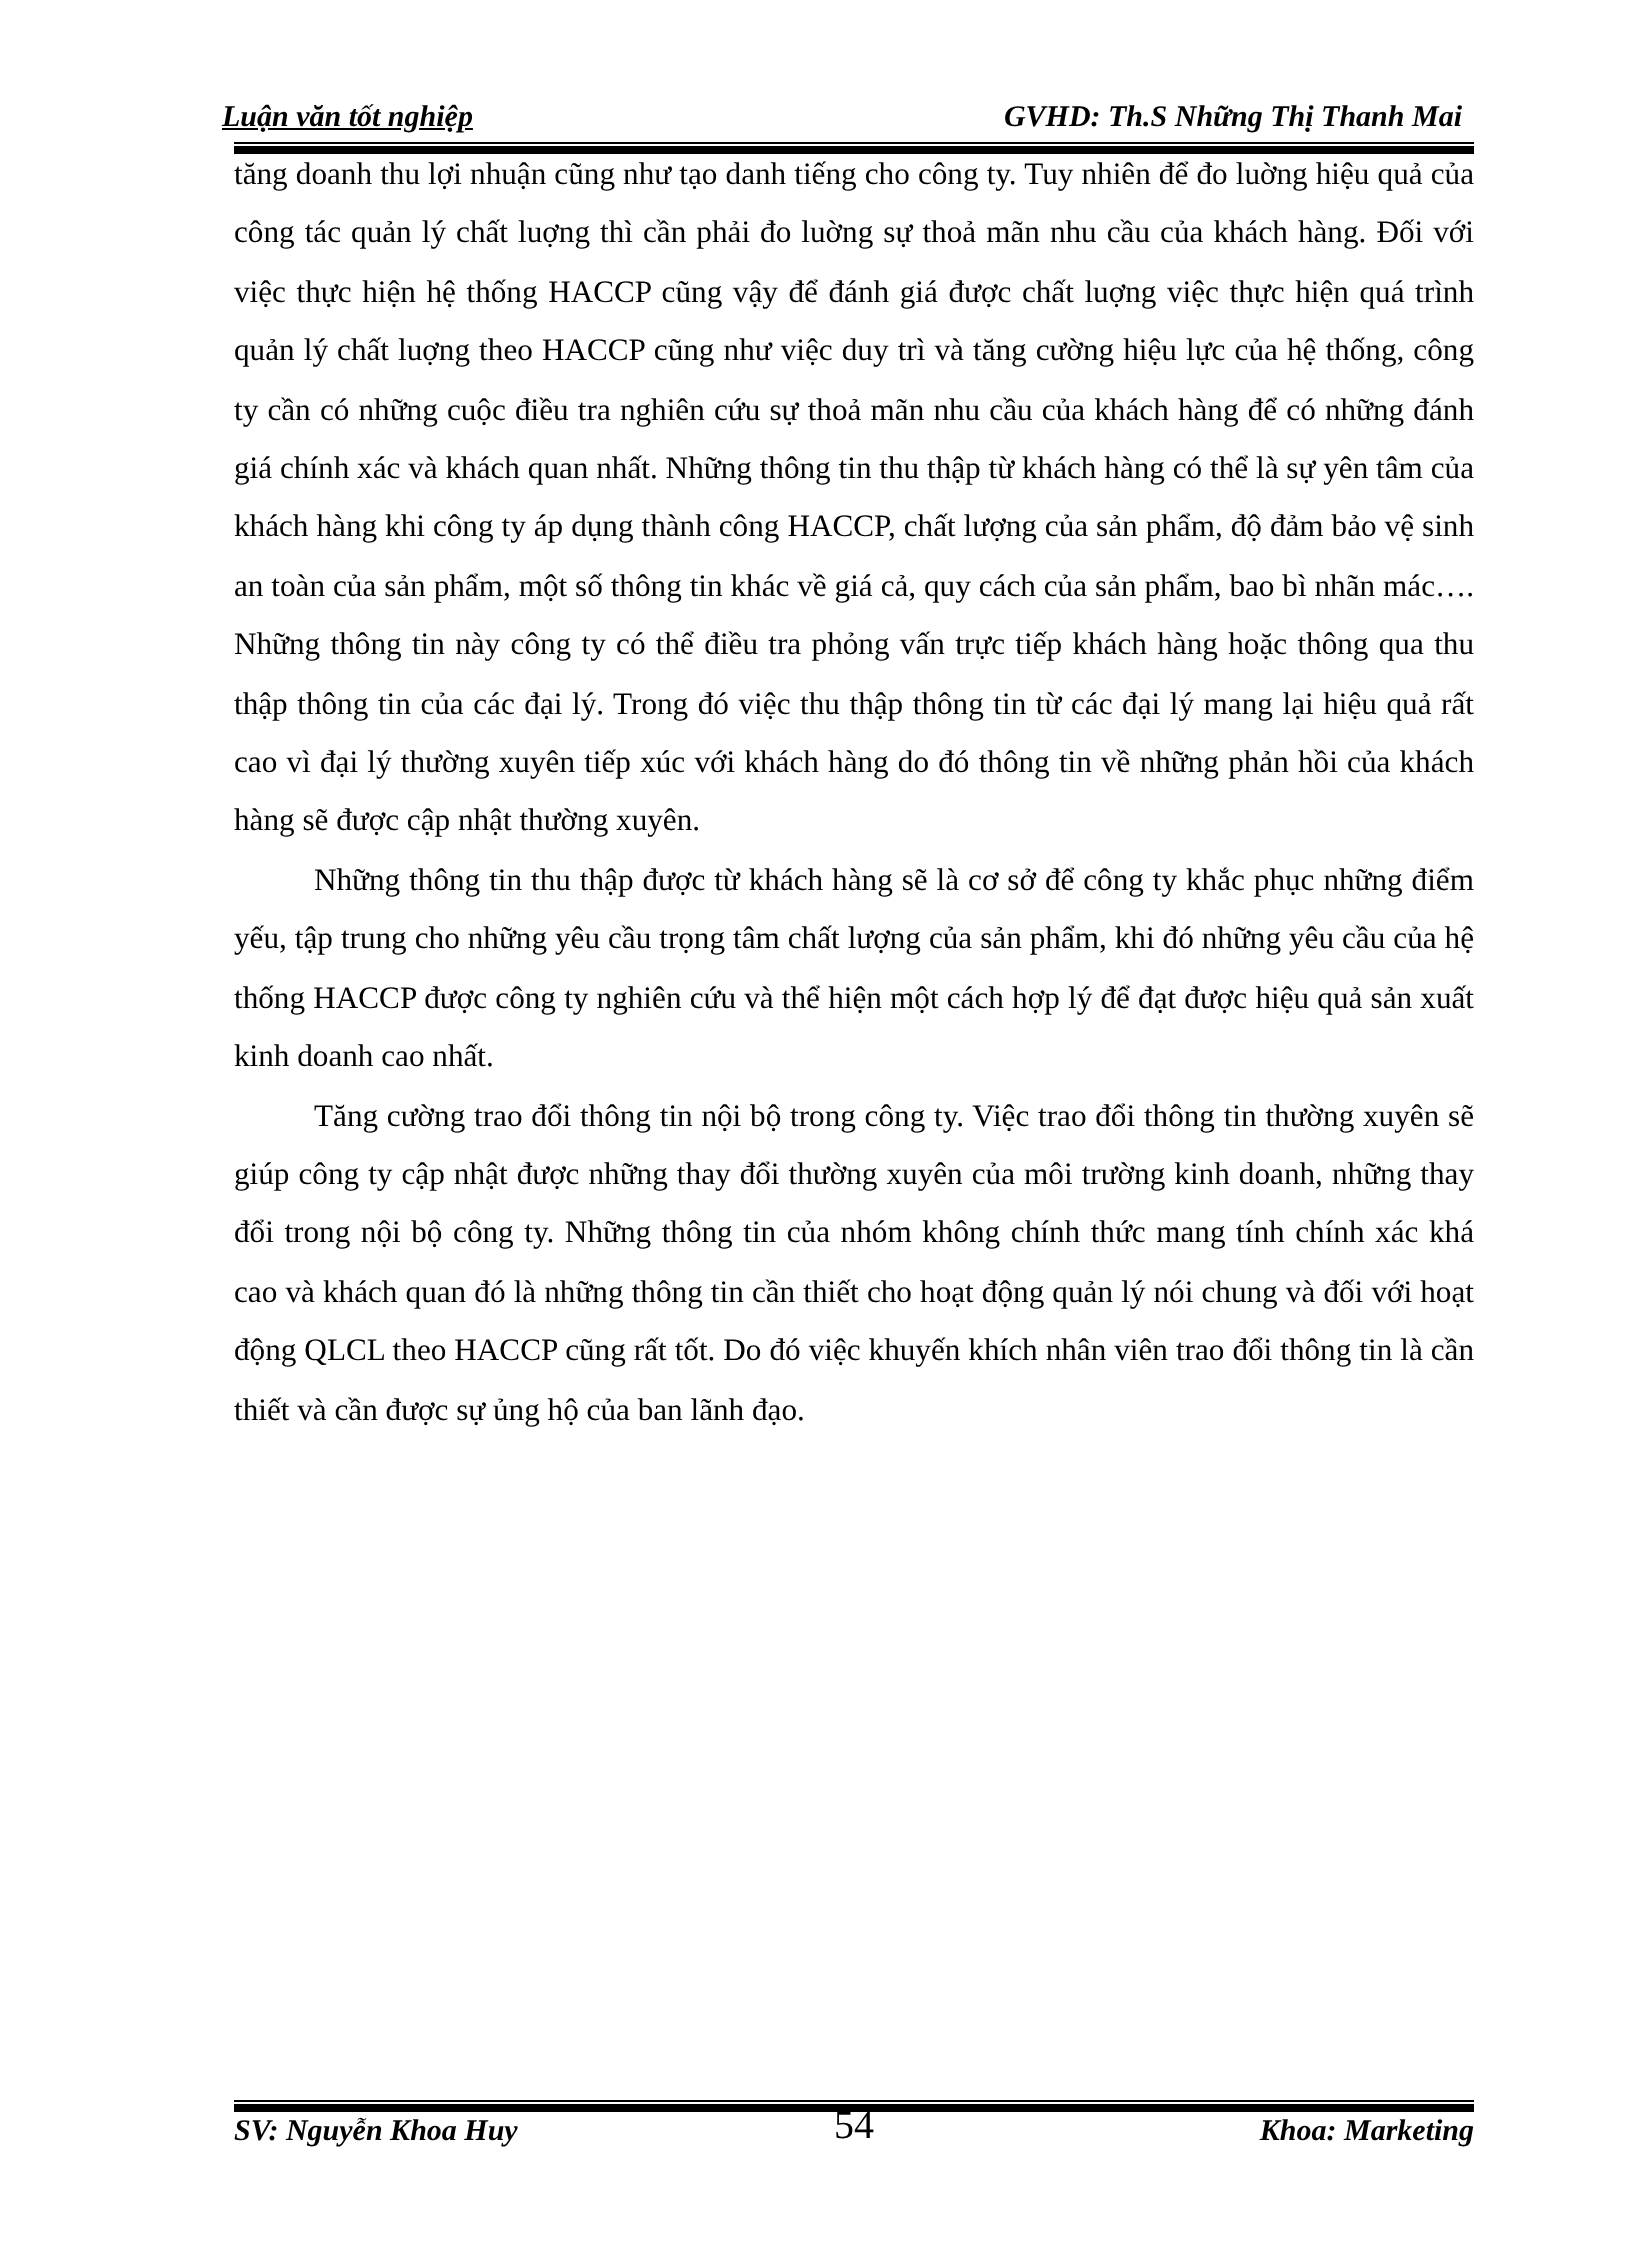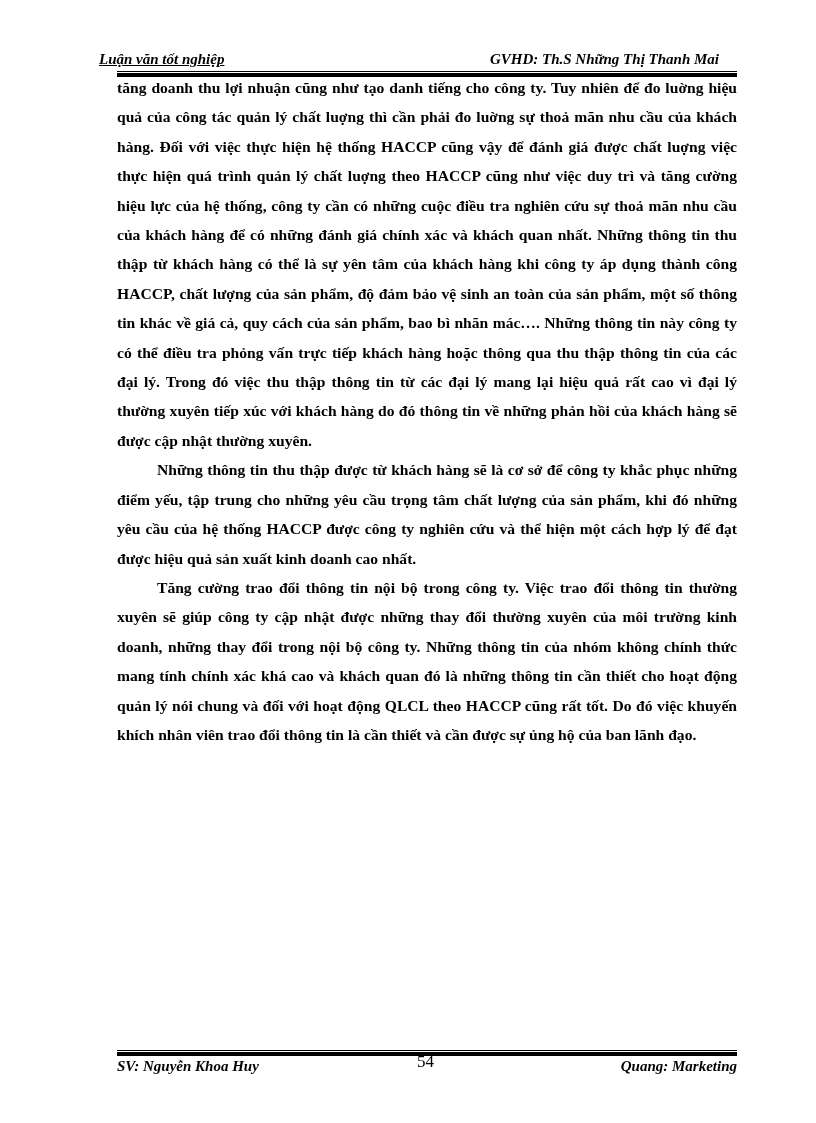--- a/index.html
+++ b/index.html
@@ -10,21 +10,21 @@
     body {
       width: 816px;
       height: 1123px;
       position: relative;
       overflow: hidden;
       font-family: "Liberation Serif", "DejaVu Serif", serif;
       color: #000000;
     }
     .page-header {
       position: absolute;
-      left: 99px;
+      left: 111px;
       top: 49px;
       width: 620px;
       height: 22px;
     }
     .header-left, .header-right, .footer-left, .footer-right {
       position: absolute;
       font-style: italic;
       font-weight: bold;
       font-size: 15px;
       white-space: nowrap;
@@ -45,21 +45,20 @@
       position: absolute; left: 0; top: 2px; width: 100%; height: 4px; background: #000;
     }
     .content {
       position: absolute;
       left: 117px;
       top: 73px;
       width: 620px;
       font-size: 15.6px;
       line-height: 29.4px;
       text-align: justify;
-      font-weight: bold;
     }
     .content p {
       margin: 0;
       text-align: justify;
     }
     .content p.indent {
       text-indent: 40px;
     }
     .footer-rule {
       position: absolute;
@@ -80,21 +79,21 @@
       top: 1054px;
       width: 620px;
       height: 24px;
     }
     .footer-left { left: 0; top: 4px; }
     .footer-right { right: 0; top: 4px; }
     .page-number {
       position: absolute;
       left: 300px;
       top: -2px;
-      font-size: 17px;
+      font-size: 20px;
       font-family: "Liberation Serif", serif;
     }
   </style>
 </head>
 <body>
 
 <div class="page-header">
   <span class="header-left">Luận văn tốt nghiệp</span>
   <span class="header-right">GVHD: Th.S Những Thị Thanh Mai</span>
 </div>
@@ -109,14 +108,14 @@
   <p class="indent">Tăng cường trao đổi thông tin nội bộ trong công ty. Việc trao đổi thông tin thường xuyên sẽ giúp công ty cập nhật được những thay đổi thường xuyên của môi trường kinh doanh, những thay đổi trong nội bộ công ty. Những thông tin của nhóm không chính thức mang tính chính xác khá cao và khách quan đó là những thông tin cần thiết cho hoạt động quản lý nói chung và đối với hoạt động QLCL theo HACCP cũng rất tốt. Do đó việc khuyến khích nhân viên trao đổi thông tin là cần thiết và cần được sự ủng hộ của ban lãnh đạo.</p>
 </div>
 
 <div class="footer-rule">
   <div class="thin"></div>
   <div class="thick"></div>
 </div>
 <div class="page-footer">
   <span class="footer-left">SV: Nguyễn Khoa Huy</span>
   <span class="page-number">54</span>
-  <span class="footer-right">Quang: Marketing</span>
+  <span class="footer-right">Khoa: Marketing</span>
 </div>
 
 </body></html>

